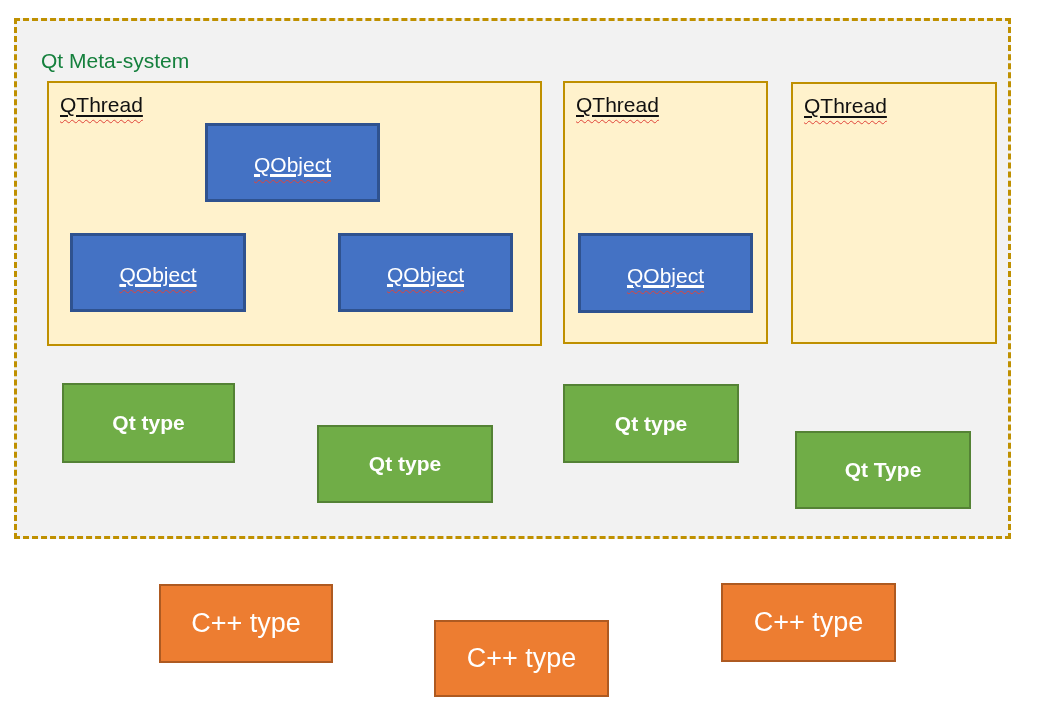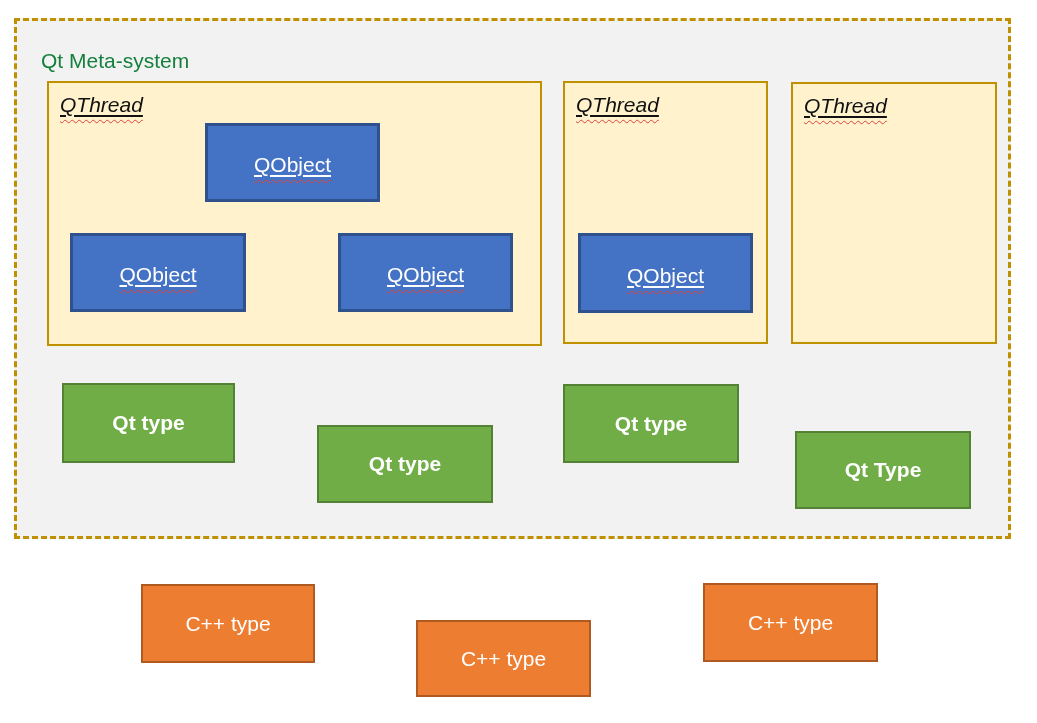--- a/index.html
+++ b/index.html
@@ -30,21 +30,20 @@
     font-size: 21px;
     color: #15803d;
     white-space: nowrap;
   }
   
   .thread {
     position: absolute;
     box-sizing: border-box;
     background: #FFF2CC;
     border: 2px solid #BF9000;
-    font-style: italic;
   }
   .thread-1 { left: 47px;  top: 81px; width: 495px; height: 265px; }
   .thread-2 { left: 563px; top: 81px; width: 205px; height: 263px; }
   .thread-3 { left: 791px; top: 82px; width: 206px; height: 262px; }
   .thread-label {
     position: absolute;
     left: 11px; top: 9px;
     font-size: 21px;
     color: #111111;
     line-height: 1.25;
@@ -55,20 +54,21 @@
     position: absolute;
     box-sizing: border-box;
     background: #4472C4;
     border: 3px solid #2F528F;
     display: flex;
     align-items: center;
     justify-content: center;
     padding-top: 5px;
     color: #ffffff;
     font-size: 21px;
+    text-decoration: underline;
   }
   .qobject-1 { left: 205px; top: 123px; width: 175px; height: 79px; }
   .qobject-2 { left: 70px;  top: 233px; width: 176px; height: 79px; }
   .qobject-3 { left: 338px; top: 233px; width: 175px; height: 79px; }
   .qobject-4 { left: 578px; top: 233px; width: 175px; height: 80px; }
   
   .qt-type {
     position: absolute;
     box-sizing: border-box;
     background: #70AD47;
@@ -87,21 +87,22 @@
   
   .cpp-type {
     position: absolute;
     box-sizing: border-box;
     background: #ED7D31;
     border: 2px solid #AE5A21;
     display: flex;
     align-items: center;
     justify-content: center;
     color: #ffffff;
-    font-size: 21px;
+    font-size: 27px;
+    margin-left: 18px;
   }
   .cpp-type-1 { left: 141px; top: 584px; width: 174px; height: 79px; }
   .cpp-type-2 { left: 416px; top: 620px; width: 175px; height: 77px; }
   .cpp-type-3 { left: 703px; top: 583px; width: 175px; height: 79px; }
   
   .spell {
     text-decoration-line: underline;
     text-decoration-style: wavy;
     text-decoration-color: #E0443A;
     text-decoration-thickness: 1px;

